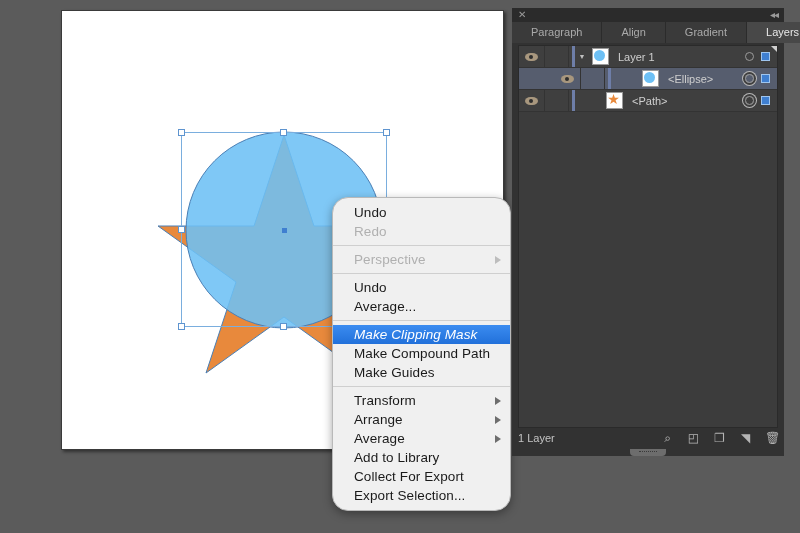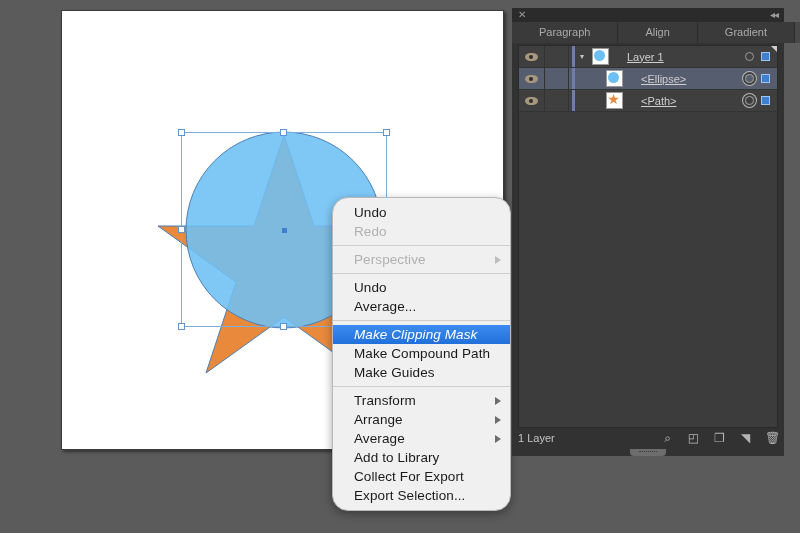--- a/index.html
+++ b/index.html
@@ -156,21 +156,21 @@
     letter-spacing: -1px;
   }
   #panel-tabs {
     position: relative;
     height: 21px;
     background: #2b2b2b;
     display: flex;
     align-items: stretch;
   }
   .panel-tab {
-    padding: 0 27px;
+    padding: 0 19px;
     line-height: 21px;
     color: #aaaaaa;
     font-size: 11px;
     background: #3a3a3a;
     border-right: 1px solid #2b2b2b;
   }
   .panel-tab.active {
     background: #484848;
     color: #e8e8e8;
   }
@@ -204,21 +204,21 @@
     box-sizing: border-box;
   }
   .layer-row {
     position: relative;
     height: 21px;
     display: flex;
     align-items: center;
     border-bottom: 1px solid #333333;
     background: #3f3f3f;
   }
-  .layer-row.selected { background: #565d6e; }
+  .layer-row.selected { background: #565d6e; padding-left: 36px; }
   .eye-cell {
     width: 26px;
     display: flex;
     align-items: center;
     justify-content: center;
     border-right: 1px solid #333333;
     height: 100%;
     box-sizing: border-box;
   }
   .eye {
@@ -275,27 +275,26 @@
     content: "★";
     position: absolute;
     left: 0; top: -3px;
     width: 13px;
     text-align: center;
     font-size: 14px;
     color: #e8893c;
     line-height: 18px;
   }
   .layer-name {
-    margin-left: 18px;
+    margin-left: 9px;
     color: #cfcfcf;
     font-size: 11px;
     flex: 1 1 auto;
     white-space: nowrap;
     overflow: hidden;
-    text-decoration: underline;
   }
   .layer-right {
     display: flex;
     align-items: center;
     gap: 7px;
     padding-right: 7px;
   }
   .target-ring {
     width: 9px; height: 9px;
     border-radius: 50%;

